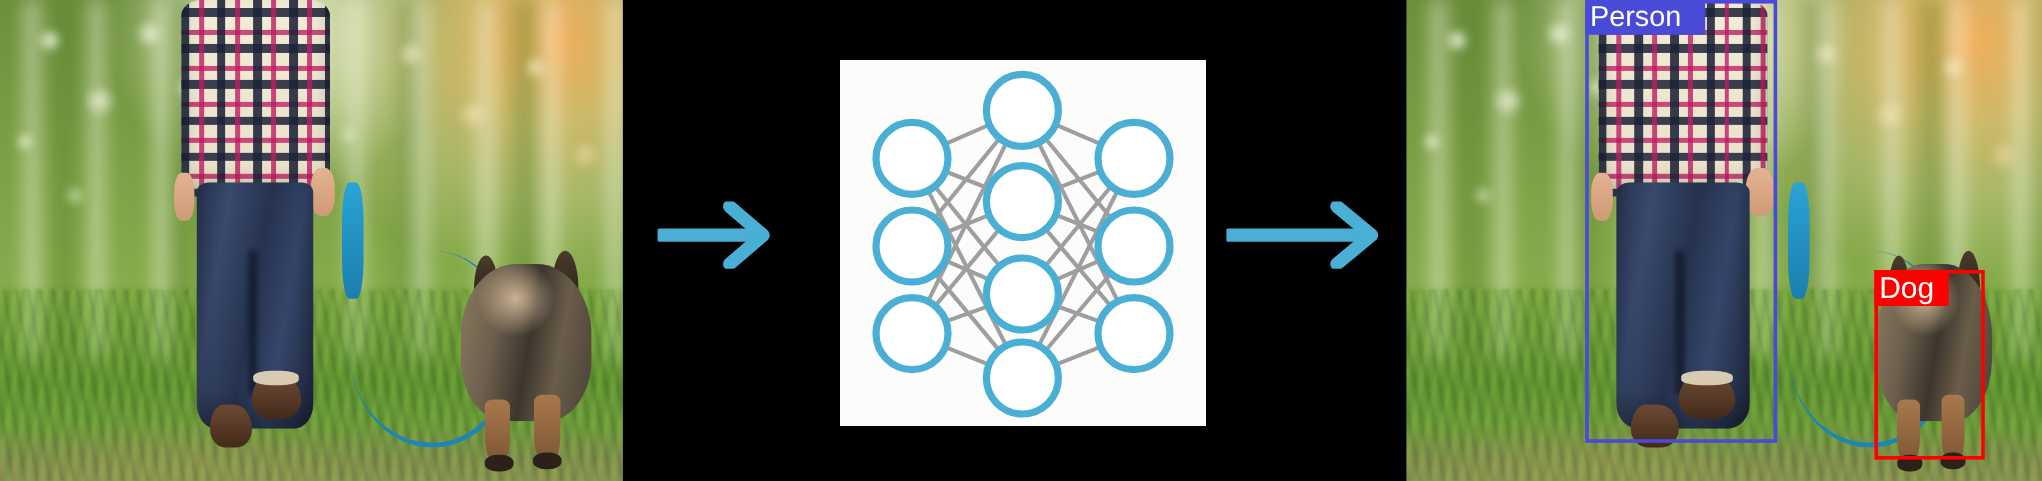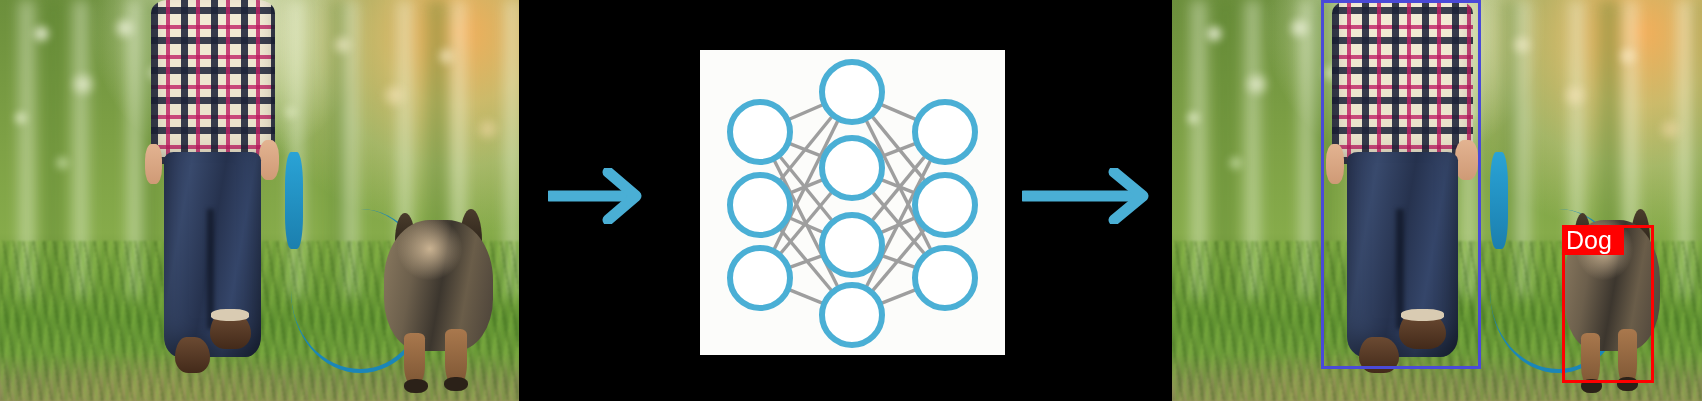--- a/index.html
+++ b/index.html
@@ -360,17 +360,18 @@
         <div class="dog-body" id="p2-dogBody" style="left: 0%; top: 2%; width: 100%; height: 74%;"></div>
         <div class="dog-leg" id="p2-dogLegL" style="left: 18%; top: 66%; width: 20%; height: 30%;"></div>
         <div class="dog-leg" id="p2-dogLegR" style="left: 56%; top: 64%; width: 20%; height: 32%;"></div>
         <div class="dog-paw" id="p2-dogPawL" style="left: 18%; top: 92%; width: 22%; height: 8%;"></div>
         <div class="dog-paw" id="p2-dogPawR" style="left: 55%; top: 91%; width: 22%; height: 8%;"></div>
       </div>
     </div>
   </div>
 
   <div class="bbox" id="box-person" style="left: 1321px; top: 0px; width: 160px; height: 369px; border: 3px solid rgb(74, 74, 216);"></div>
+  <div class="bbox-label" id="label-person" style="left: 1321px; top: 0px; width: 100px; height: 29px; background: rgb(74, 74, 216); color: rgb(255, 255, 255); font-size: 24px; display: flex; align-items: center; padding-left: 4px;">Person</div>
 
   <div class="bbox" id="box-dog" style="left: 1562px; top: 225px; width: 92px; height: 158px; border: 3px solid rgb(255, 0, 0);"></div>
   <div class="bbox-label" id="label-dog" style="left: 1562px; top: 225px; width: 62px; height: 30px; background: rgb(255, 0, 0); color: rgb(255, 255, 255); font-size: 25px; display: flex; align-items: center; padding-left: 4px;">Dog</div>
 
 </div>
 
 </body></html>

